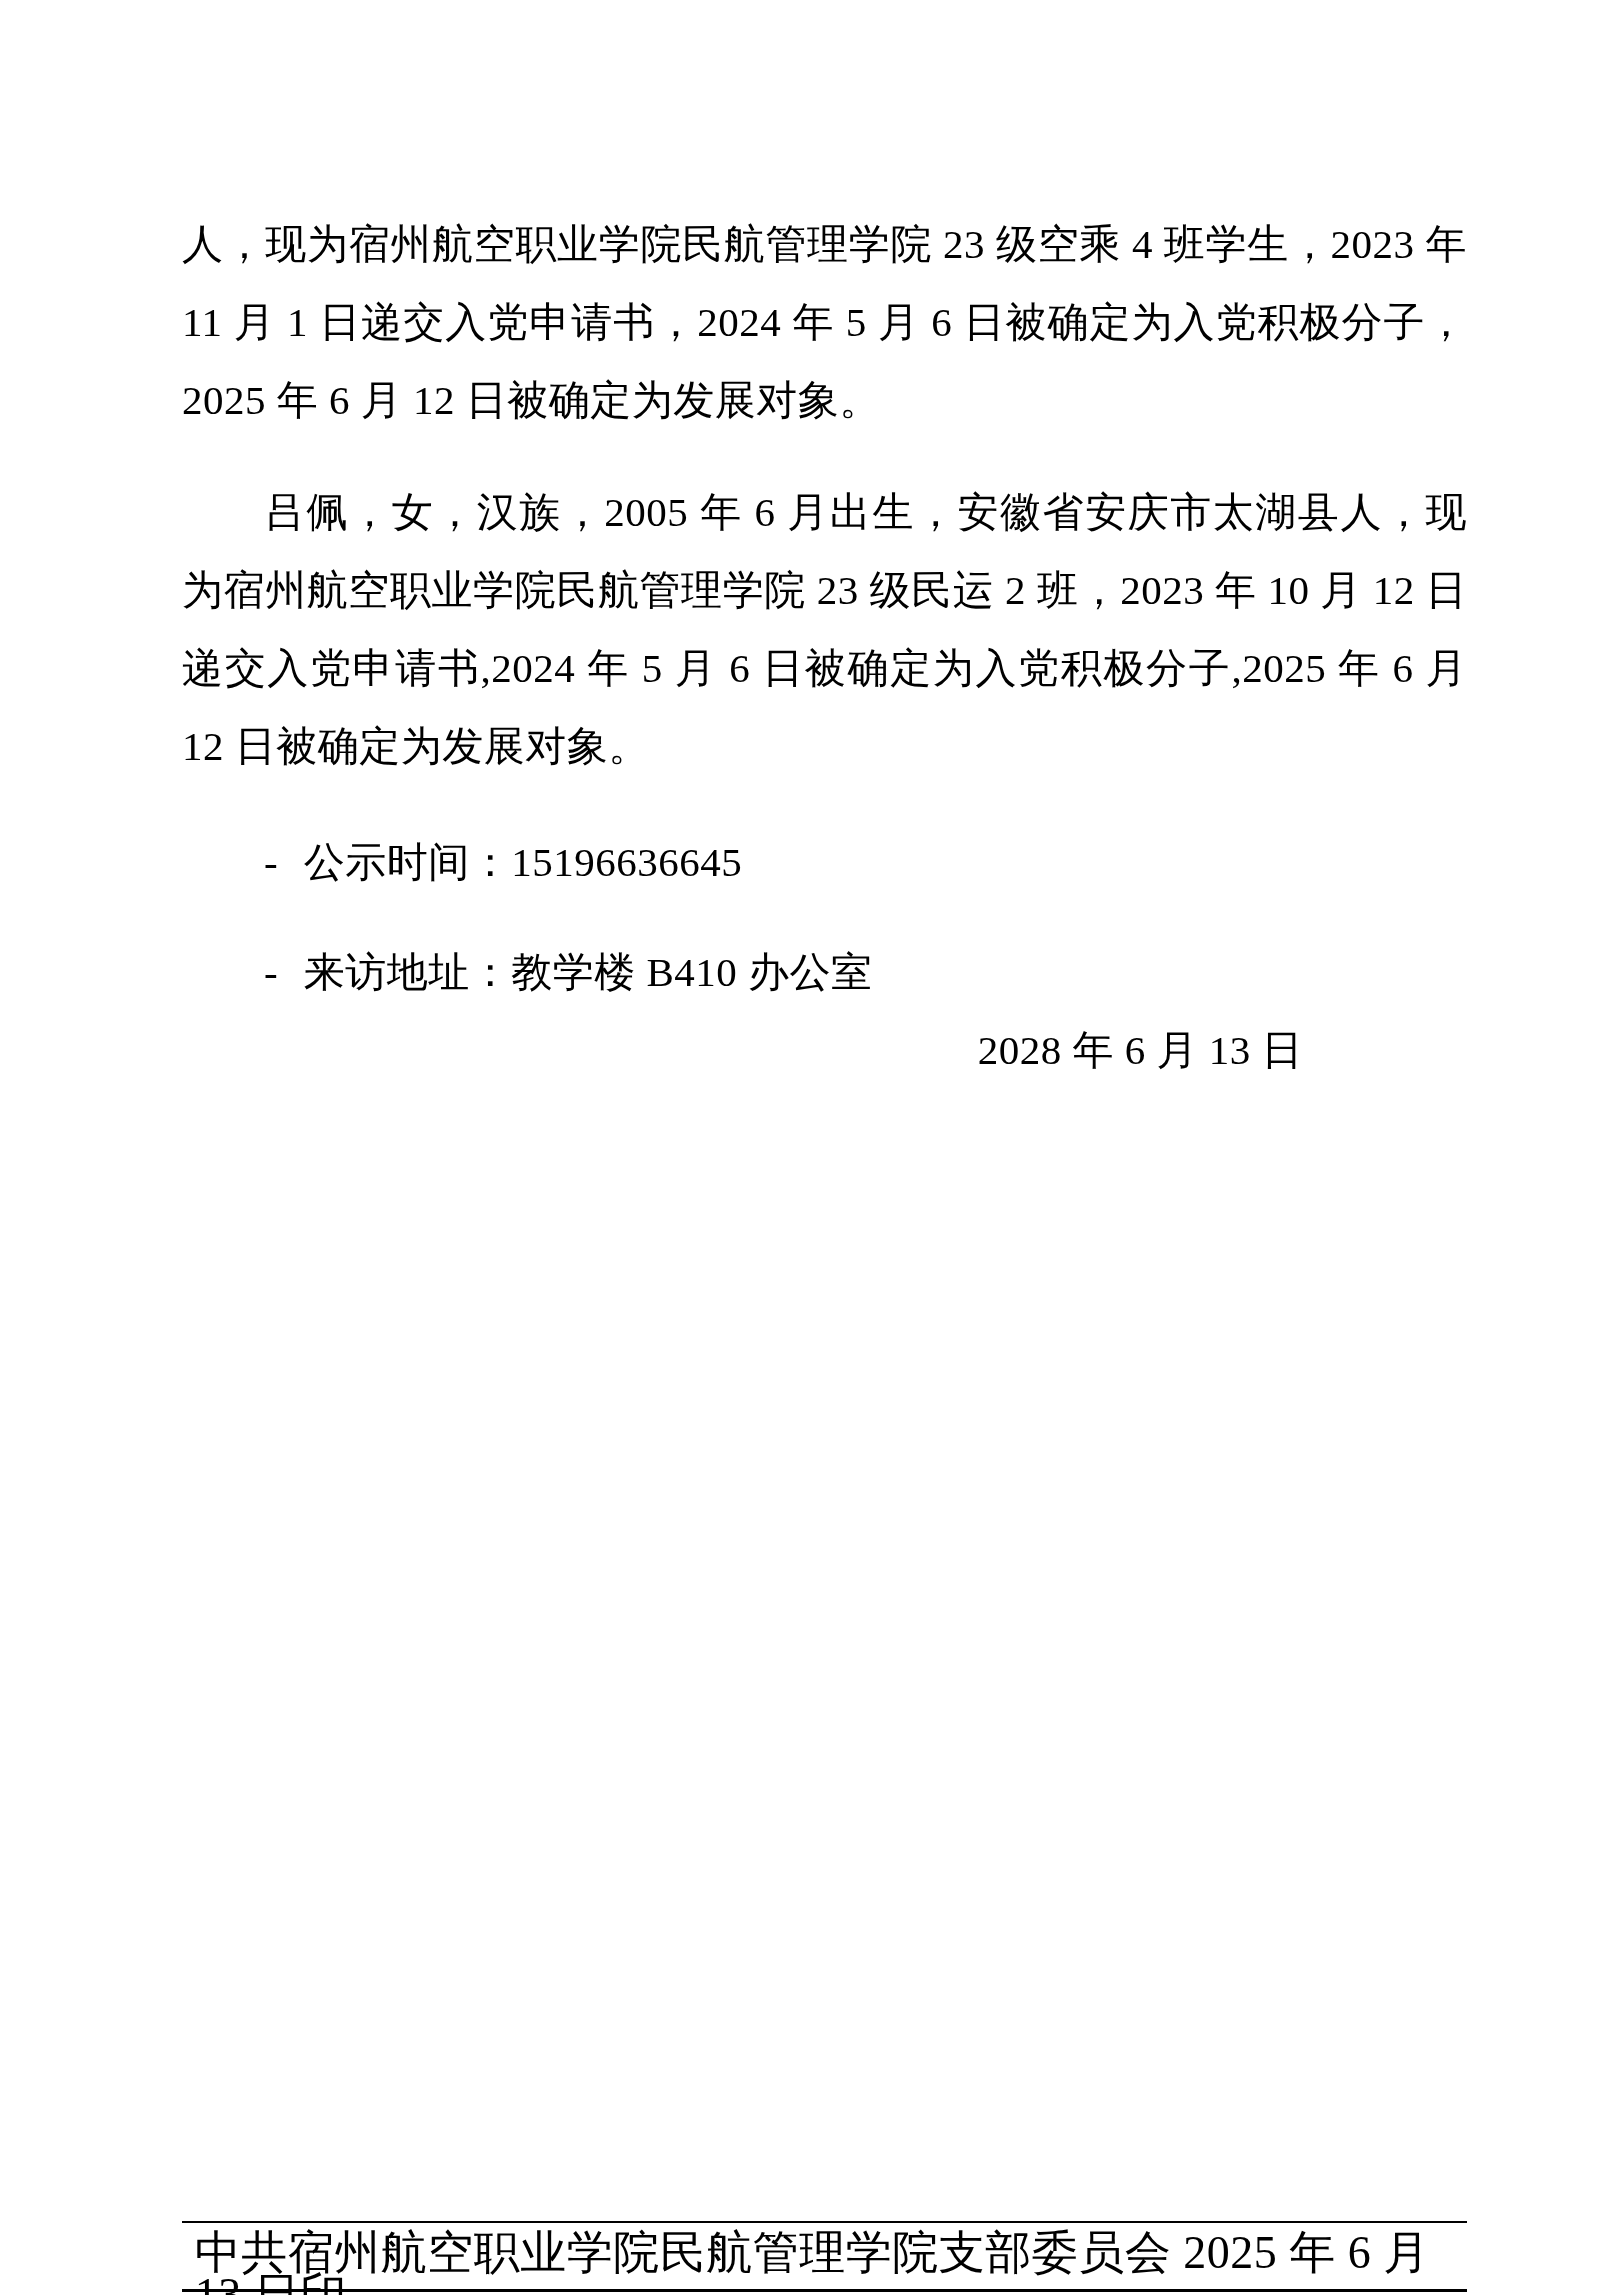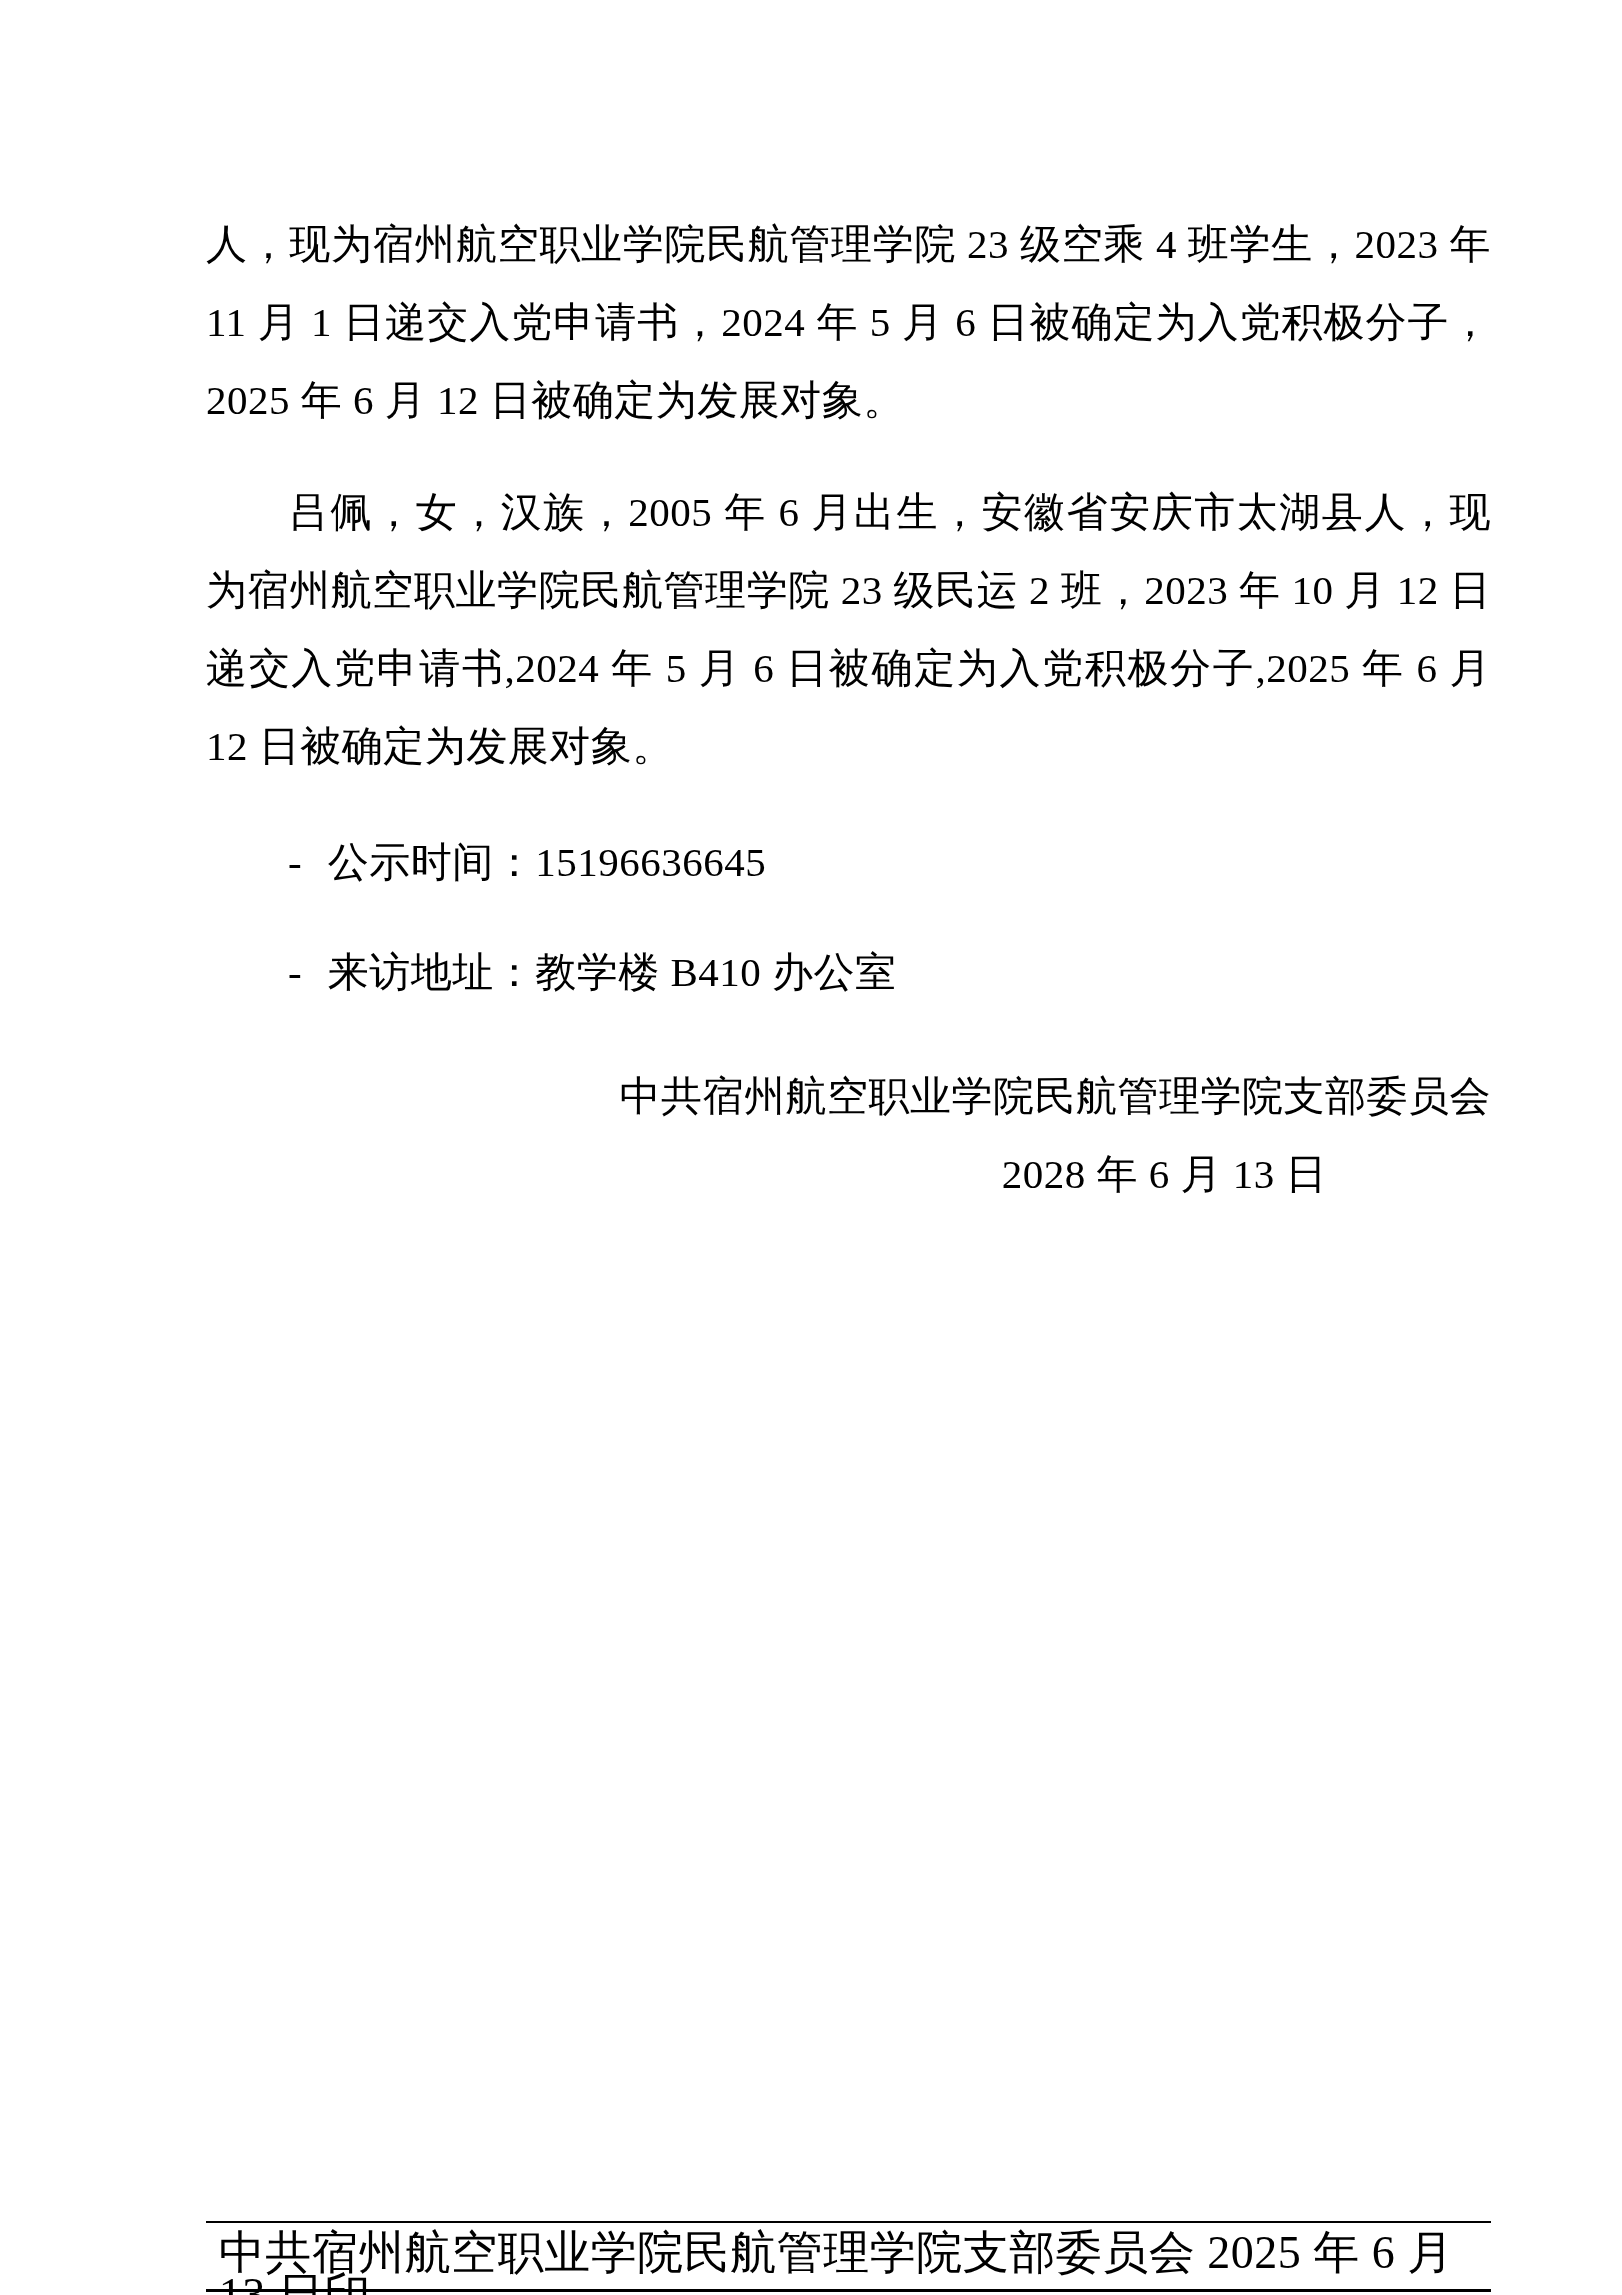--- a/index.html
+++ b/index.html
@@ -8,21 +8,20 @@
     background: #ffffff;
   }
   .page {
     position: relative;
     width: 1571px;
     height: 2296px;
     background: #ffffff;
     color: #000000;
     font-family: "Liberation Serif", "DejaVu Serif", serif;
     overflow: hidden;
-    margin-left: 24px;
   }
   .content {
     position: absolute;
     left: 182px;
     top: 205px;
     width: 1285px;
   }
   .para {
     margin: 0;
     font-size: 41px;
@@ -80,21 +79,20 @@
     <p class="para">人，现为宿州航空职业学院民航管理学院 23 级空乘 4 班学生，2023 年 11 月 1 日递交入党申请书，2024 年 5 月 6 日被确定为入党积极分子，2025 年 6 月 12 日被确定为发展对象。</p>
 
     <p class="para indent mt37">吕佩，女，汉族，2005 年 6 月出生，安徽省安庆市太湖县人，现为宿州航空职业学院民航管理学院 23 级民运 2 班，2023 年 10 月 12 日递交入党申请书,2024 年 5 月 6 日被确定为入党积极分子,2025 年 6 月 12 日被确定为发展对象。</p>
 
 
 
     <p class="para indent mt42"><span class="bullet">-</span><span>公示时间：</span><span>15196636645</span></p>
 
     <p class="para indent mt35"><span class="bullet">-</span><span>来访地址：</span><span>教学楼 B410 办公室</span></p>
 
-    <p class="para sign mt51">中共宿州航空职业学院民航管理学院支部委员会</p>
 
     <p class="para sign date-line mt0">2028 年 6 月 13 日</p>
 
   </div>
 
   <div class="footer">
     <p class="footer-text">中共宿州航空职业学院民航管理学院支部委员会 2025 年 6 月 13 日印</p>
   </div>
 
   <div class="footer-bottom"></div>

